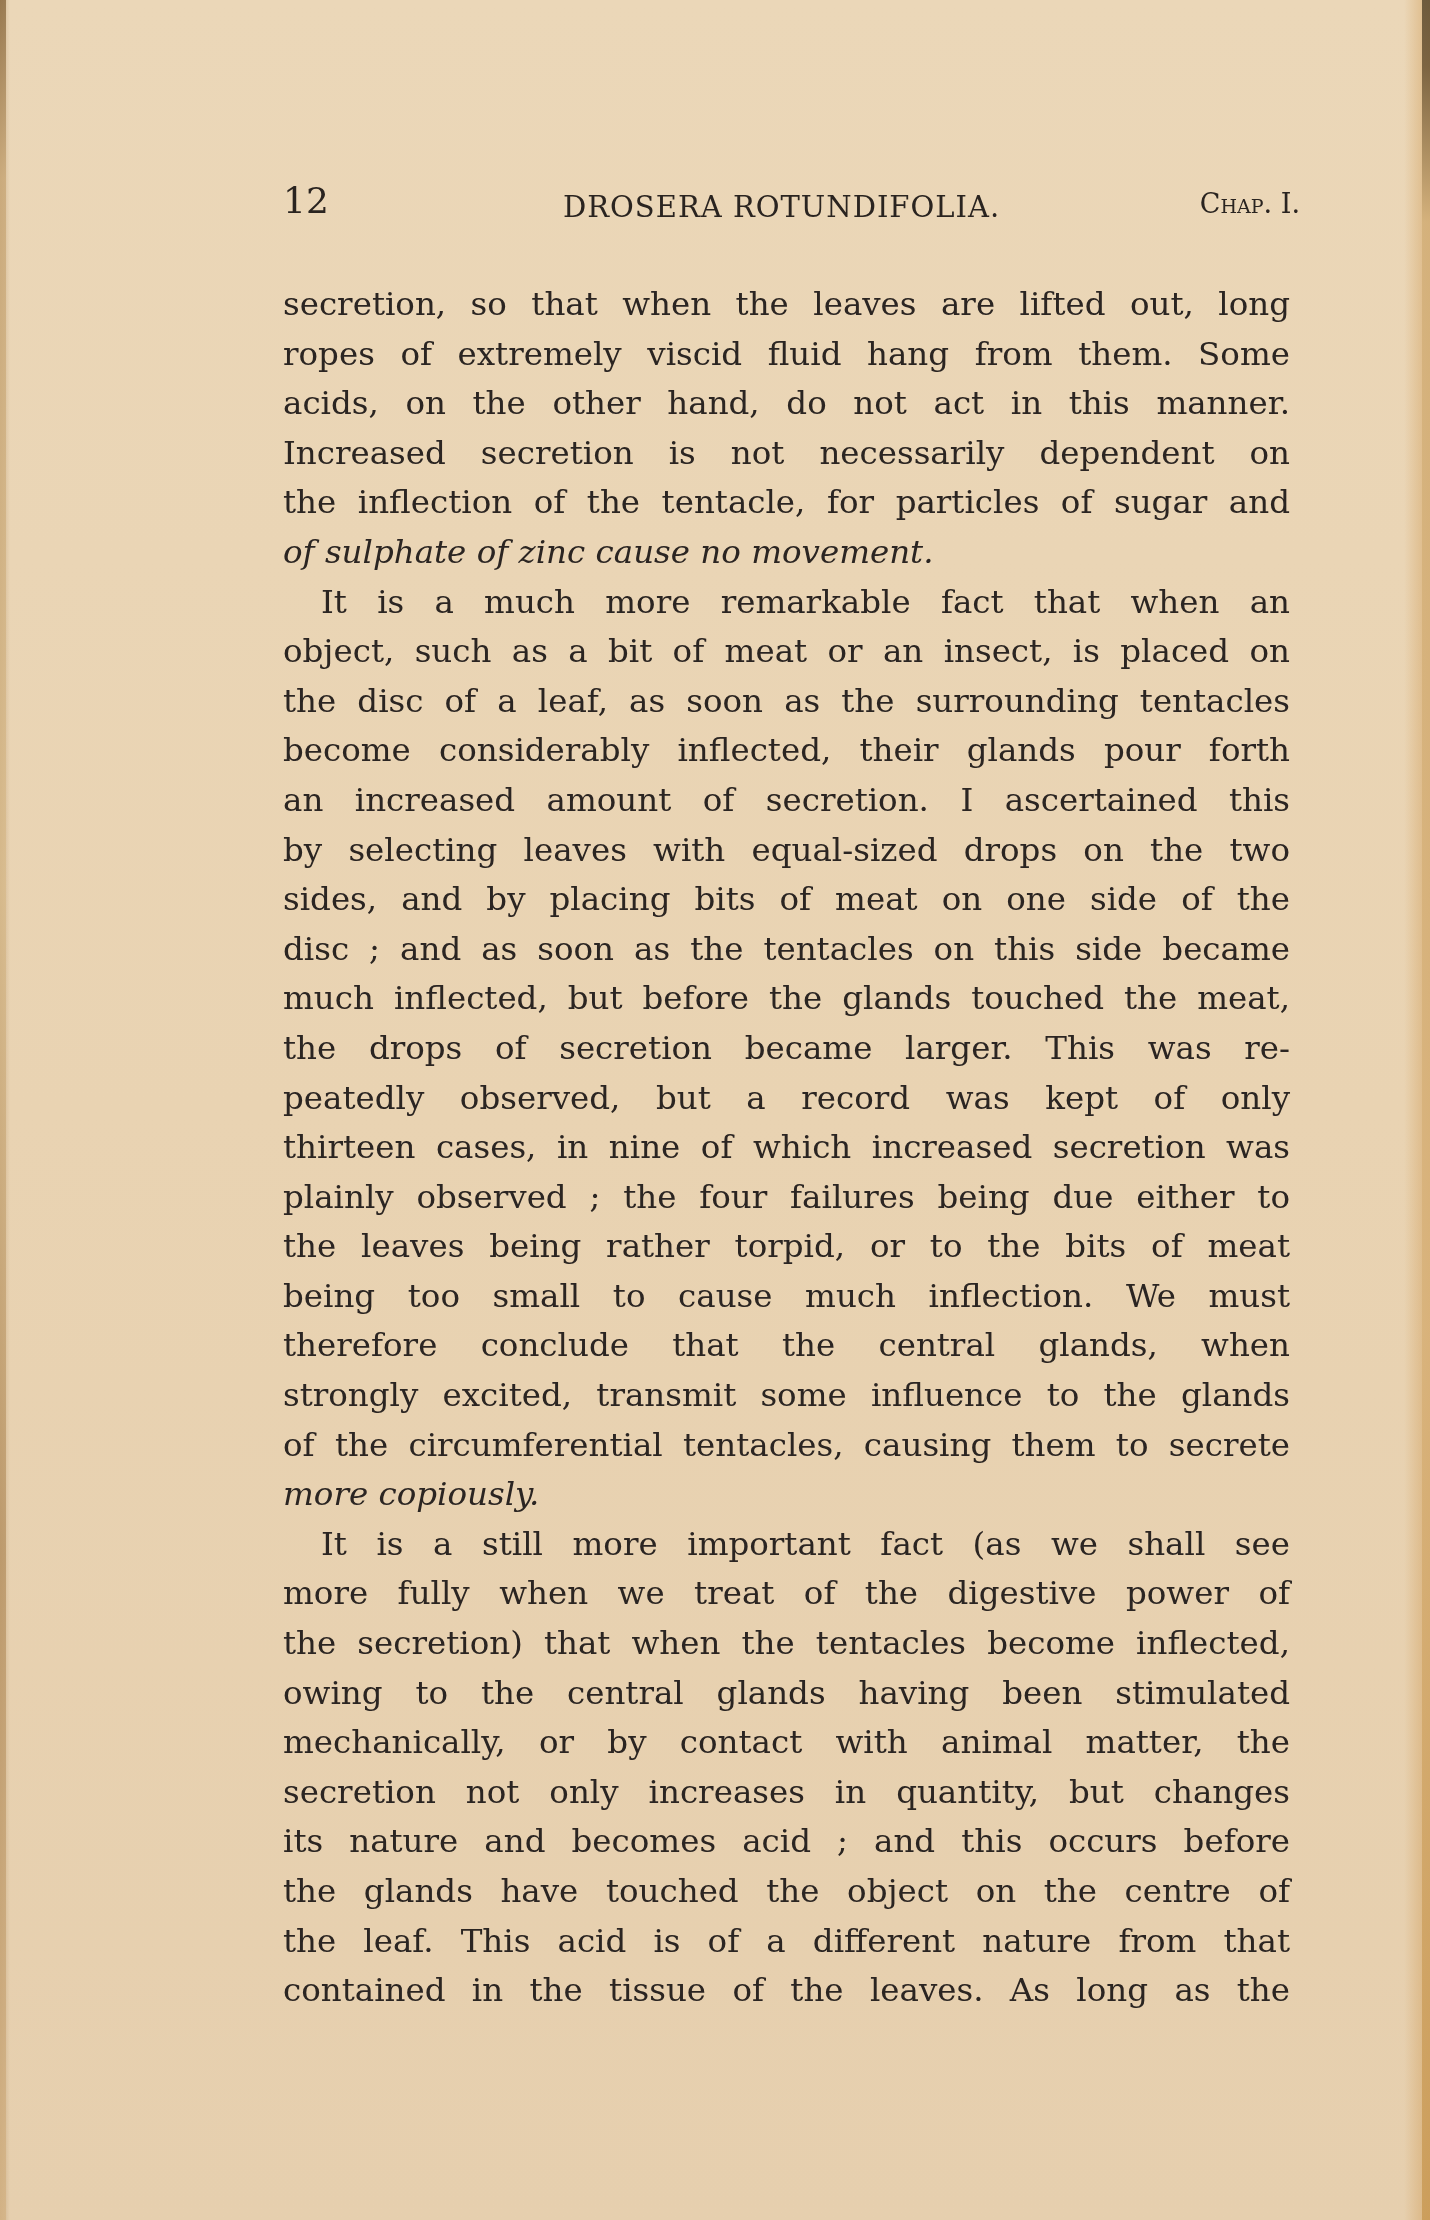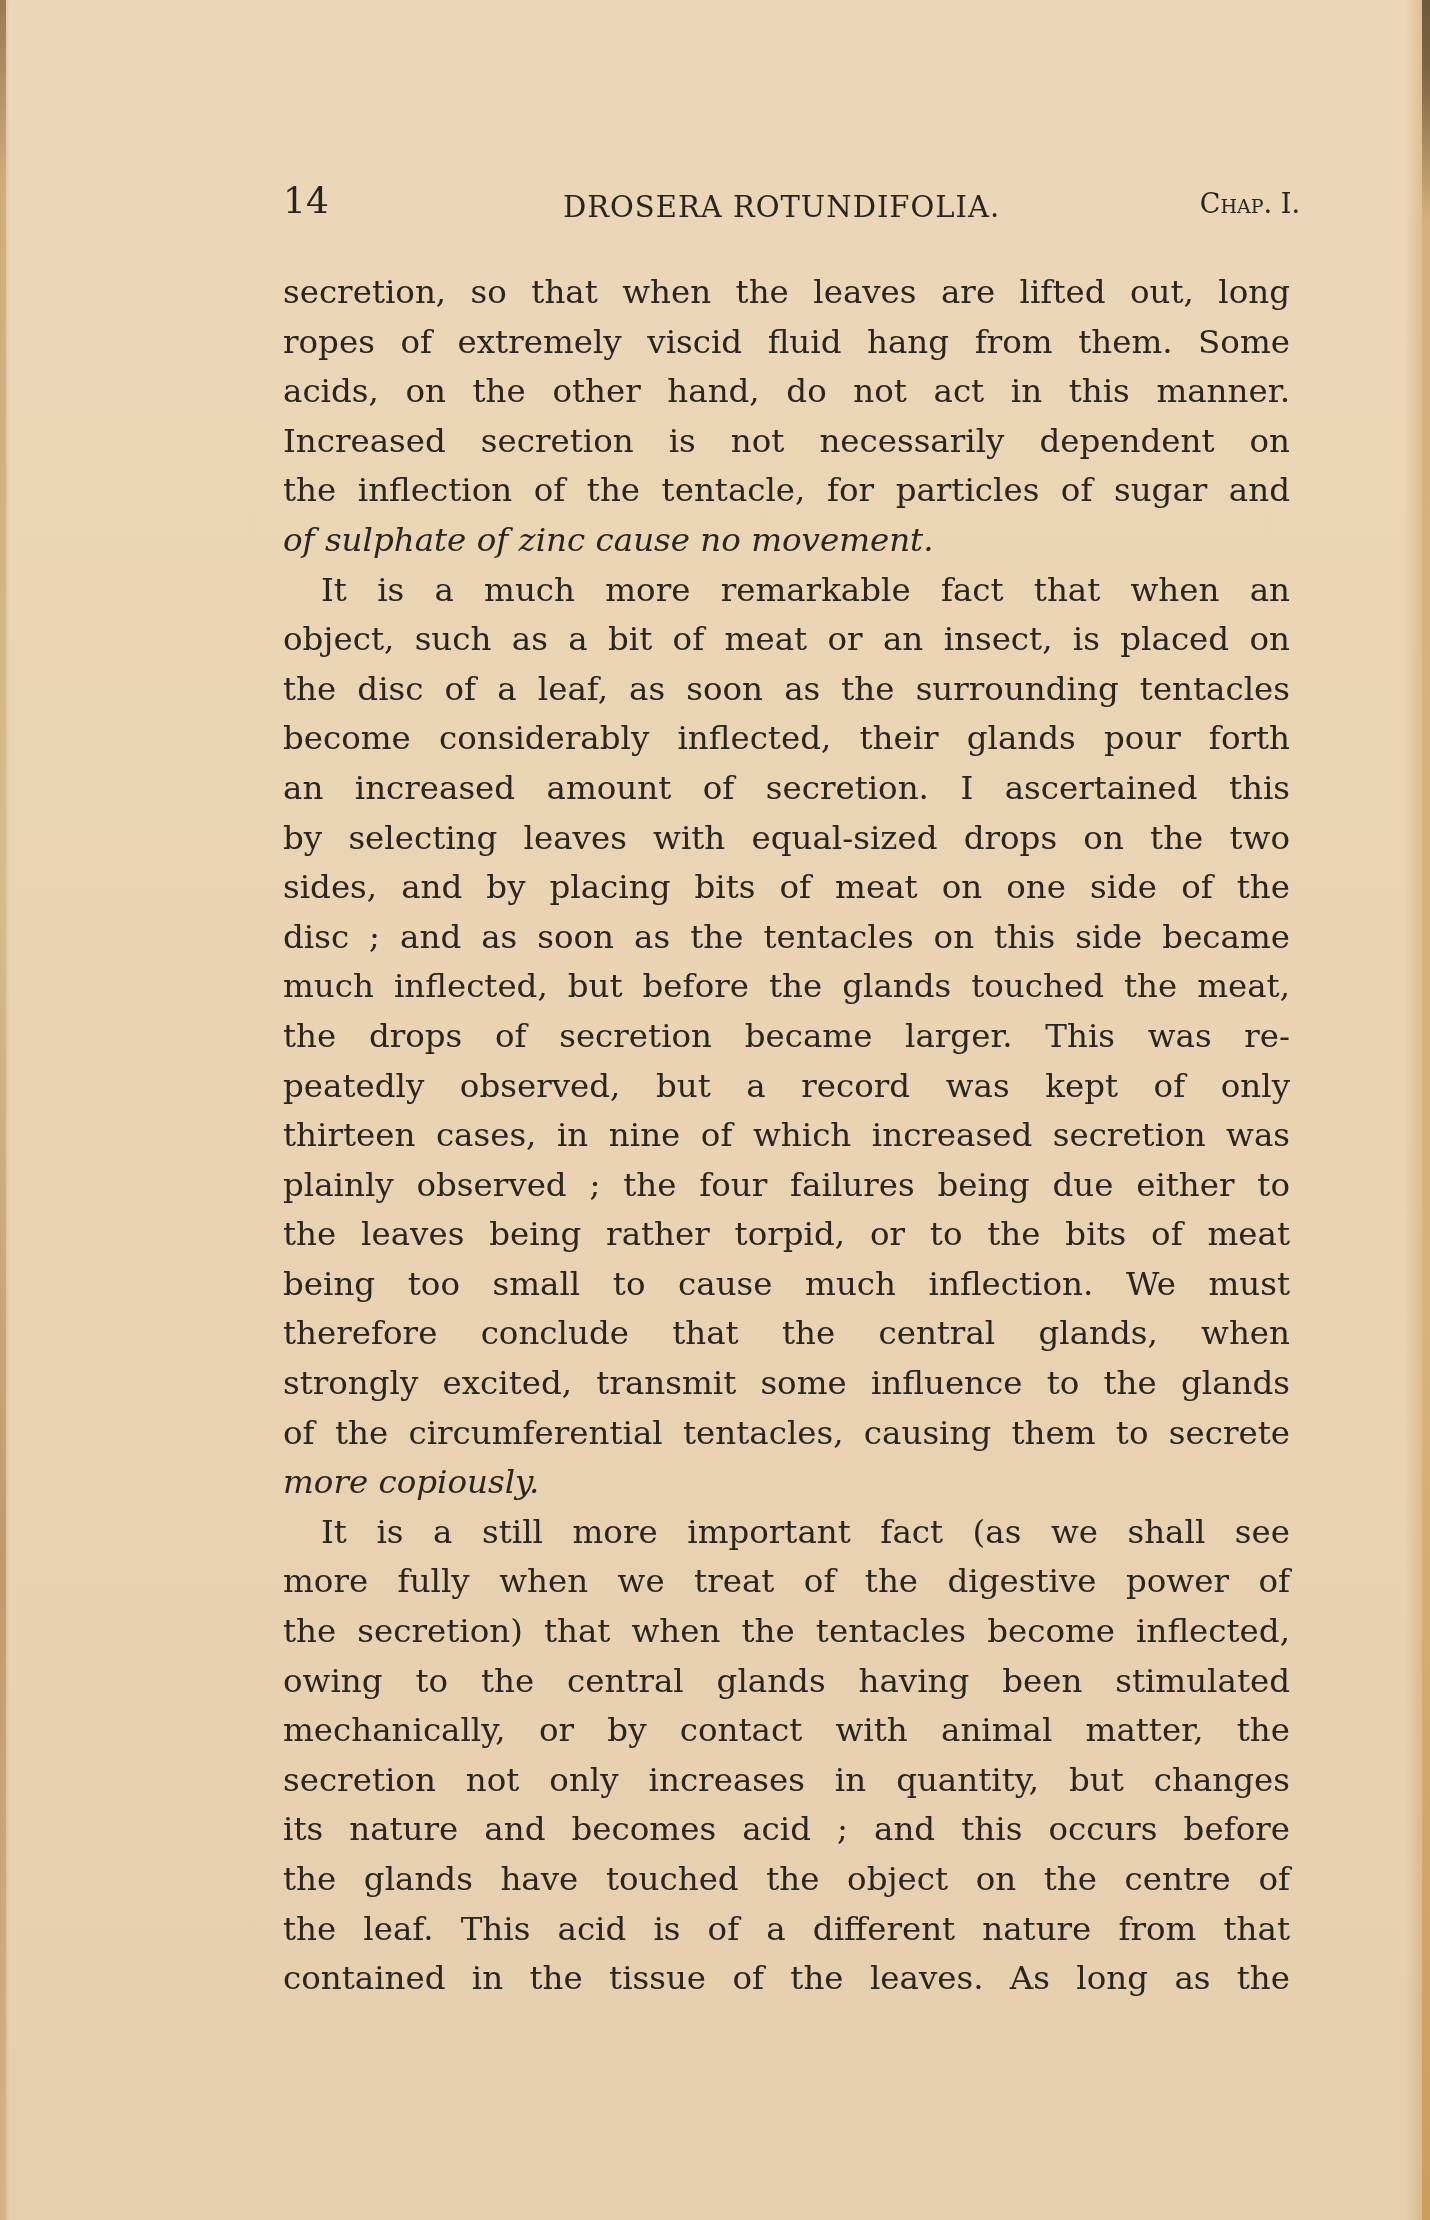--- a/index.html
+++ b/index.html
@@ -48,21 +48,21 @@
       letter-spacing: 1px;
       font-weight: normal;
     }
     .chapter-ref {
       position: absolute; right: 0; top: 8px;
       font-size: 27px;
       font-variant: small-caps;
     }
     .body-text {
       position: absolute;
-      left: 283px; top: 268px;
+      left: 283px; top: 280px;
       width: 1007px;
       font-family: "DejaVu Serif", "Liberation Serif", serif;
       font-size: 32.5px;
       line-height: 49.6px;
       color: #2b2522;
       text-align: justify;
     }
     .line {
       display: block;
       height: 49.6px;
@@ -80,21 +80,21 @@
     }
   </style>
 </head>
 <body>
 
 <div class="page">
   <div class="left-edge"></div>
   <div class="right-edge"></div>
 
   <div class="running-head">
-    <span class="page-number">14</span>
+    <span class="page-number">12</span>
     <span class="running-title">DROSERA ROTUNDIFOLIA.</span>
     <span class="chapter-ref">Chap. I.</span>
   </div>
 
   <div class="body-text">
 
     <div>
       <span class="line">secretion, so that when the leaves are lifted out, long</span>
       <span class="line">ropes of extremely viscid fluid hang from them.  Some</span>
       <span class="line">acids, on the other hand, do not act in this manner.</span>

